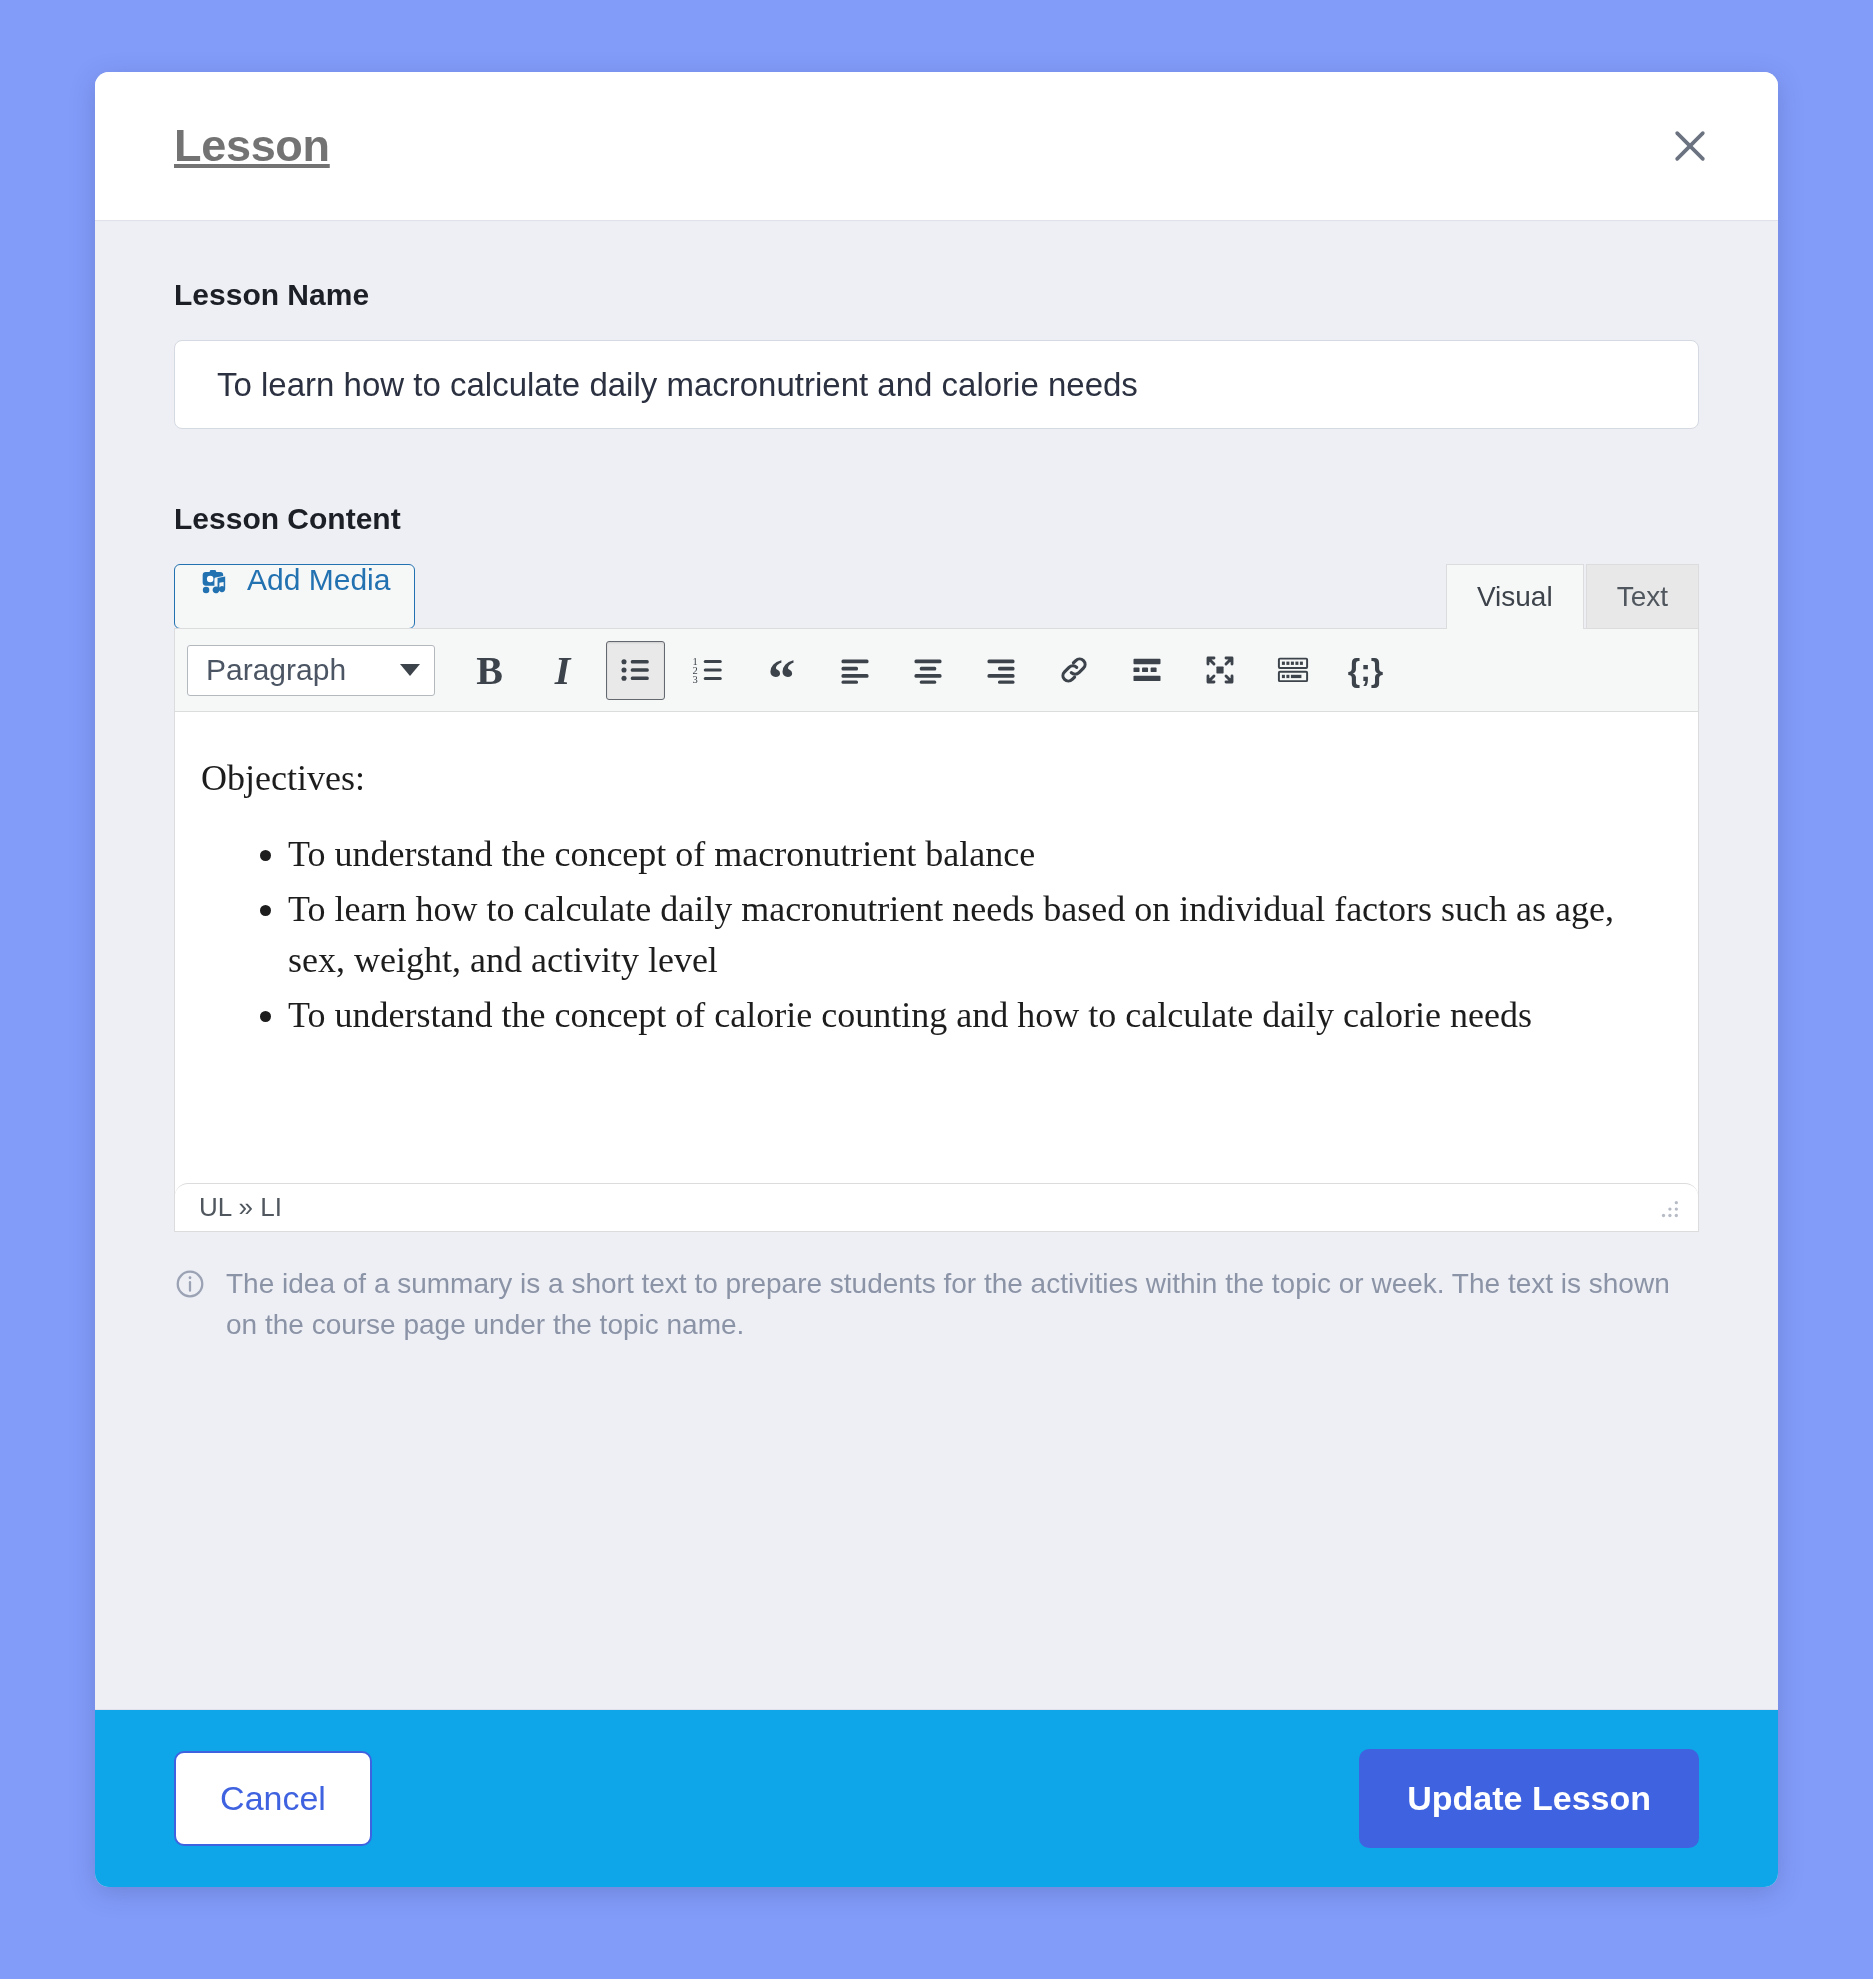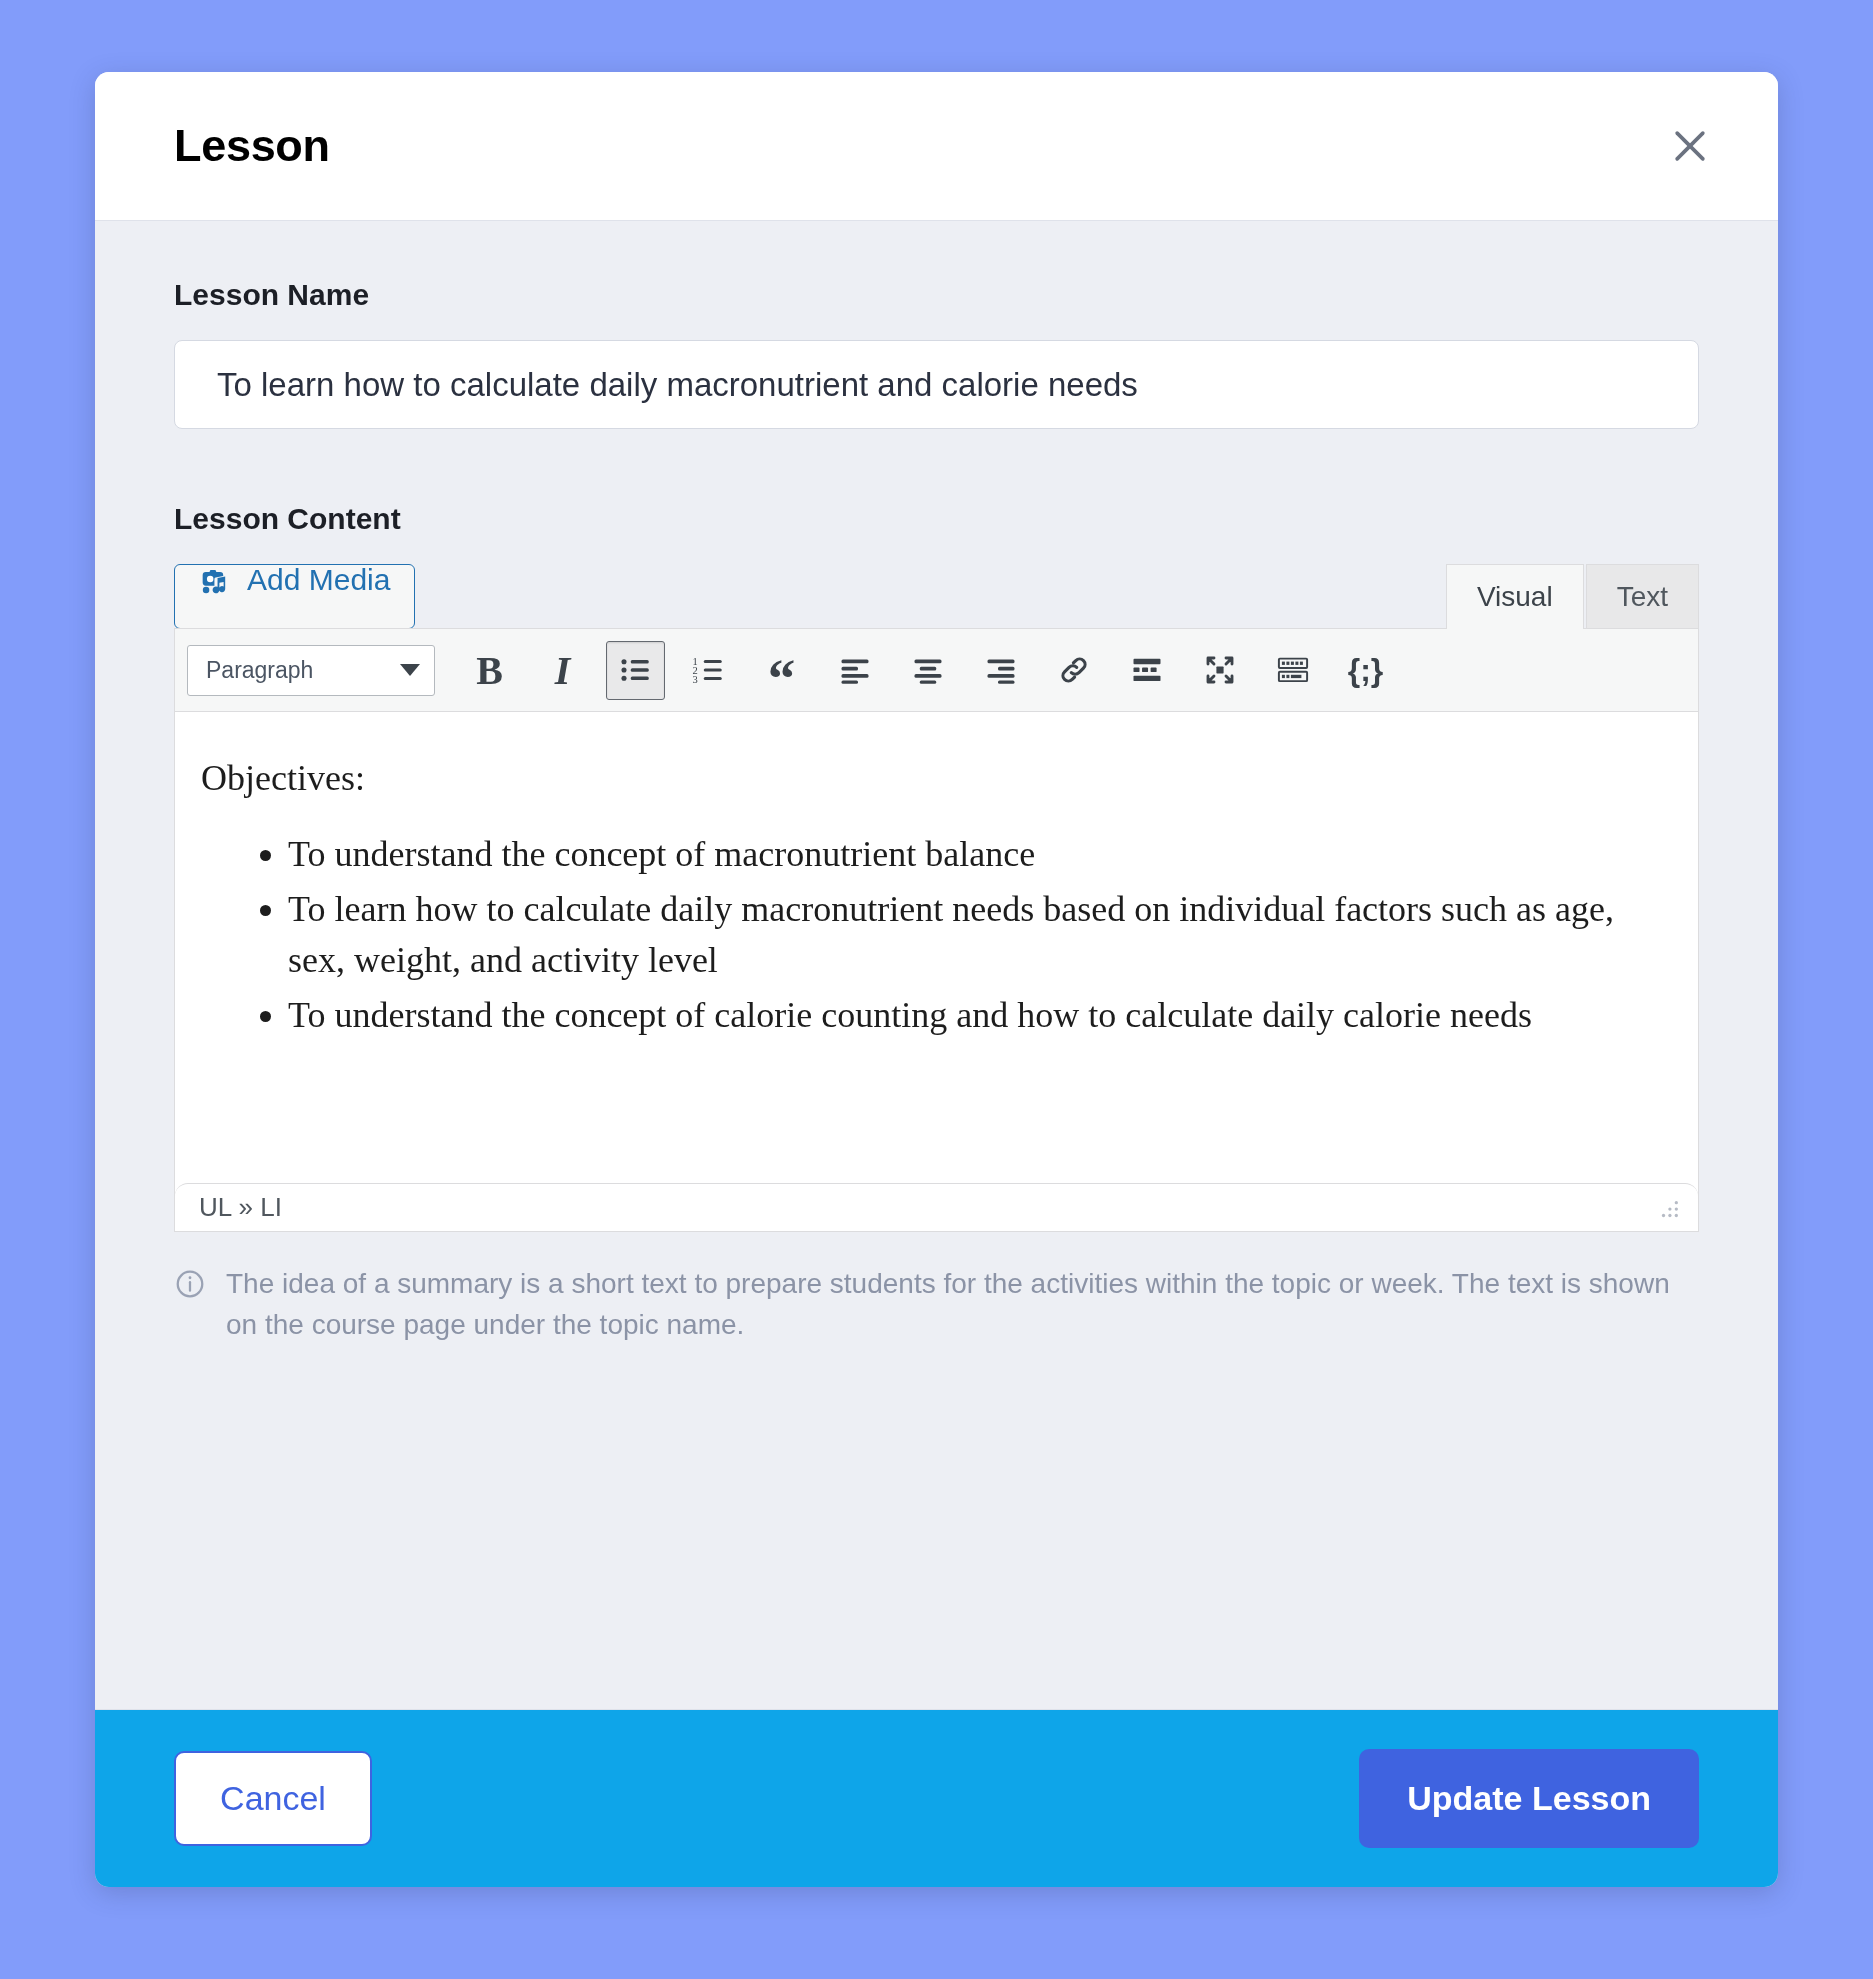--- a/index.html
+++ b/index.html
@@ -30,22 +30,23 @@
     background: #ffffff;
     border-bottom: 1px solid #dfe2ea;
     display: flex;
     align-items: center;
     justify-content: space-between;
     padding: 0 61px 0 79px;
   }
   .modal-title {
     font-size: 45px;
     font-weight: bold;
-    color: #000000;
+    color: #737373;
     letter-spacing: -0.3px;
+    text-decoration: underline;
   }
   .close-btn {
     width: 55px; height: 55px;
     display: flex; align-items: center; justify-content: center;
     cursor: pointer;
     background: none; border: none; padding: 0;
   }
   .close-btn svg { display: block; }
 
   
@@ -152,21 +153,21 @@
   .format-select {
     height: 51px;
     min-width: 248px;
     background: #fff;
     border: 1px solid #b4b9be;
     border-radius: 3px;
     display: flex;
     align-items: center;
     justify-content: space-between;
     padding: 0 14px 0 18px;
-    font-size: 23px;
+    font-size: 30px;
     color: #4b5563;
     cursor: pointer;
     margin-right: 18px;
   }
   .caret {
     width: 0; height: 0;
     border-left: 10px solid transparent;
     border-right: 10px solid transparent;
     border-top: 12px solid #3c434a;
     margin-left: 18px;

